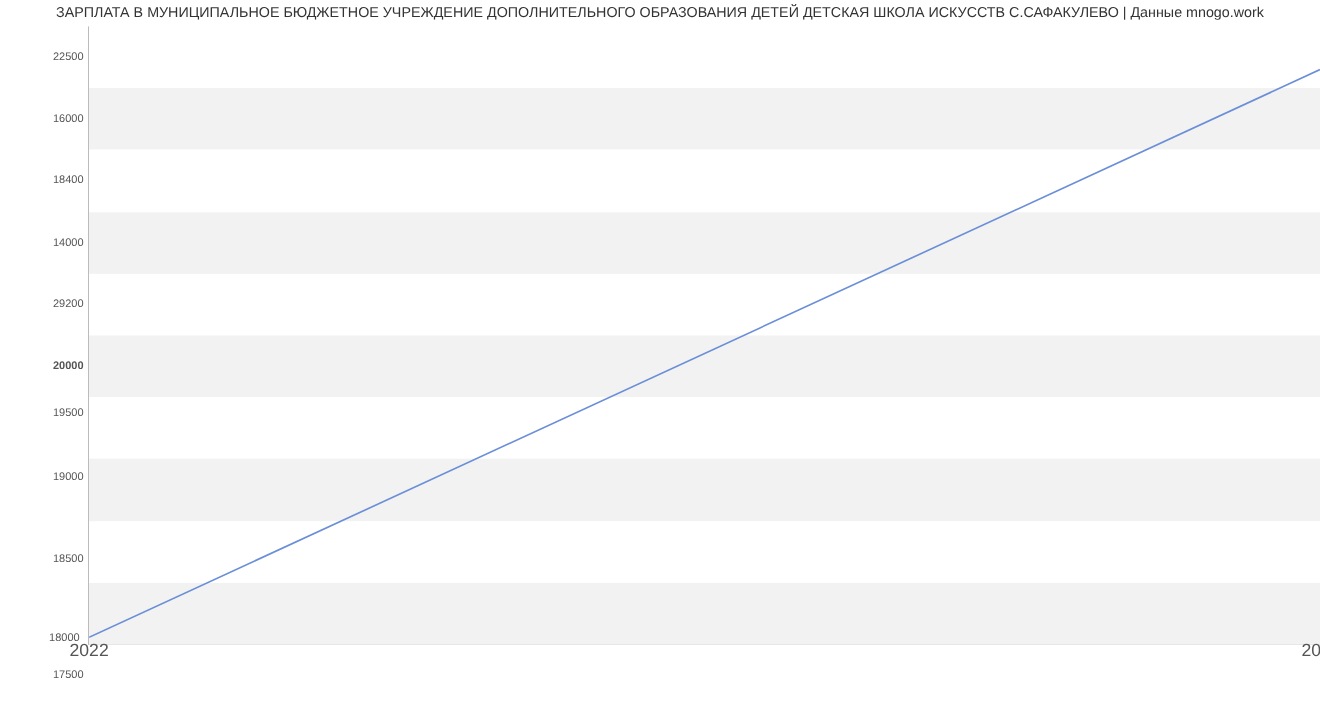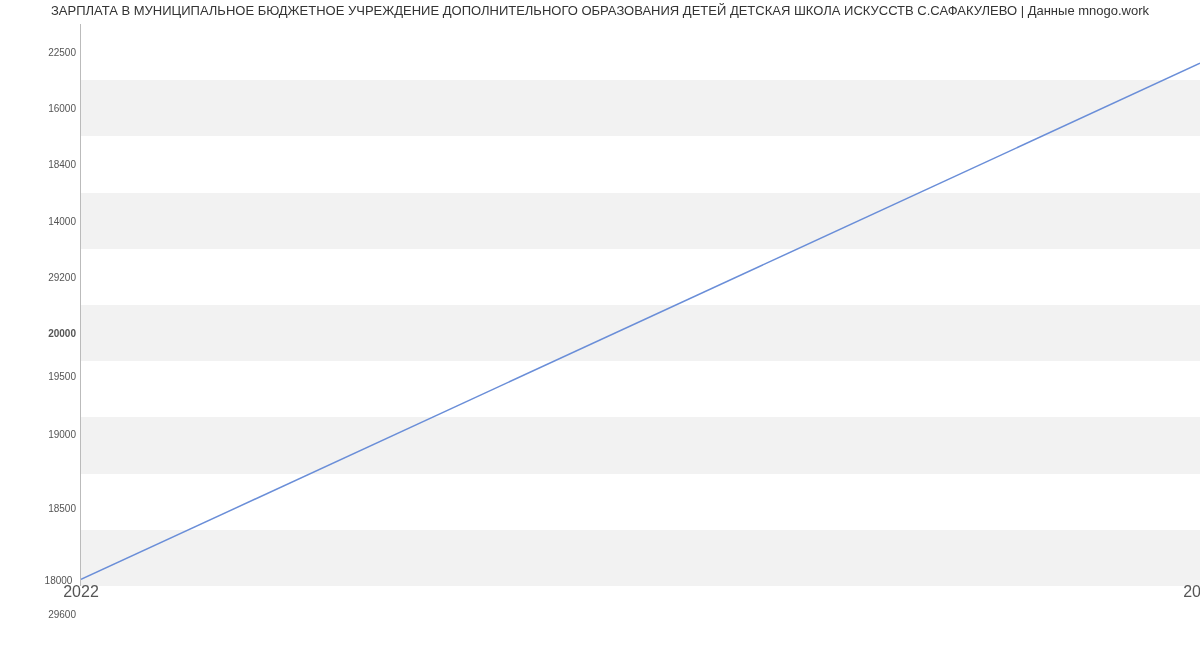--- a/index.html
+++ b/index.html
@@ -83,21 +83,21 @@
       <div class="grid-band white" style="top: 224.8px; height: 56.2px;"></div>
       <div class="grid-band" style="top: 281px; height: 56.2px;"></div>
       <div class="grid-band white" style="top: 337.2px; height: 56.2px;"></div>
       <div class="grid-band" style="top: 393.4px; height: 56.2px;"></div>
       <div class="grid-band white" style="top: 449.6px; height: 56.2px;"></div>
       <div class="grid-band" style="top: 505.8px; height: 56.2px;"></div>
 
     <svg class="line-svg" viewBox="0 0 1120 562" preserveAspectRatio="none">
       <polyline id="data-line" fill="none" stroke="#6a8ed8" stroke-width="1.5" points="0,556.38 1120,39.33999999999992"></polyline>
     </svg>
-  <div class="y-tick" style="top: 562px;">29600</div>
+  <div class="y-tick" style="top: 562px;">17500</div>
       <div class="y-tick" style="top: 528px; text-align: center;">18000</div>
       <div class="y-tick" style="top: 456px;">18500</div>
       <div class="y-tick" style="top: 382px;">19000</div>
       <div class="y-tick" style="top: 324px;">19500</div>
       <div class="y-tick" style="top: 281px; font-weight: bold;">20000</div>
       <div class="y-tick" style="top: 224.8px;">29200</div>
       <div class="y-tick" style="top: 168.6px;">14000</div>
       <div class="y-tick" style="top: 112.4px;">18400</div>
       <div class="y-tick" style="top: 56.2px;">16000</div>
       <div class="y-tick" style="top: 0px;">22500</div>

